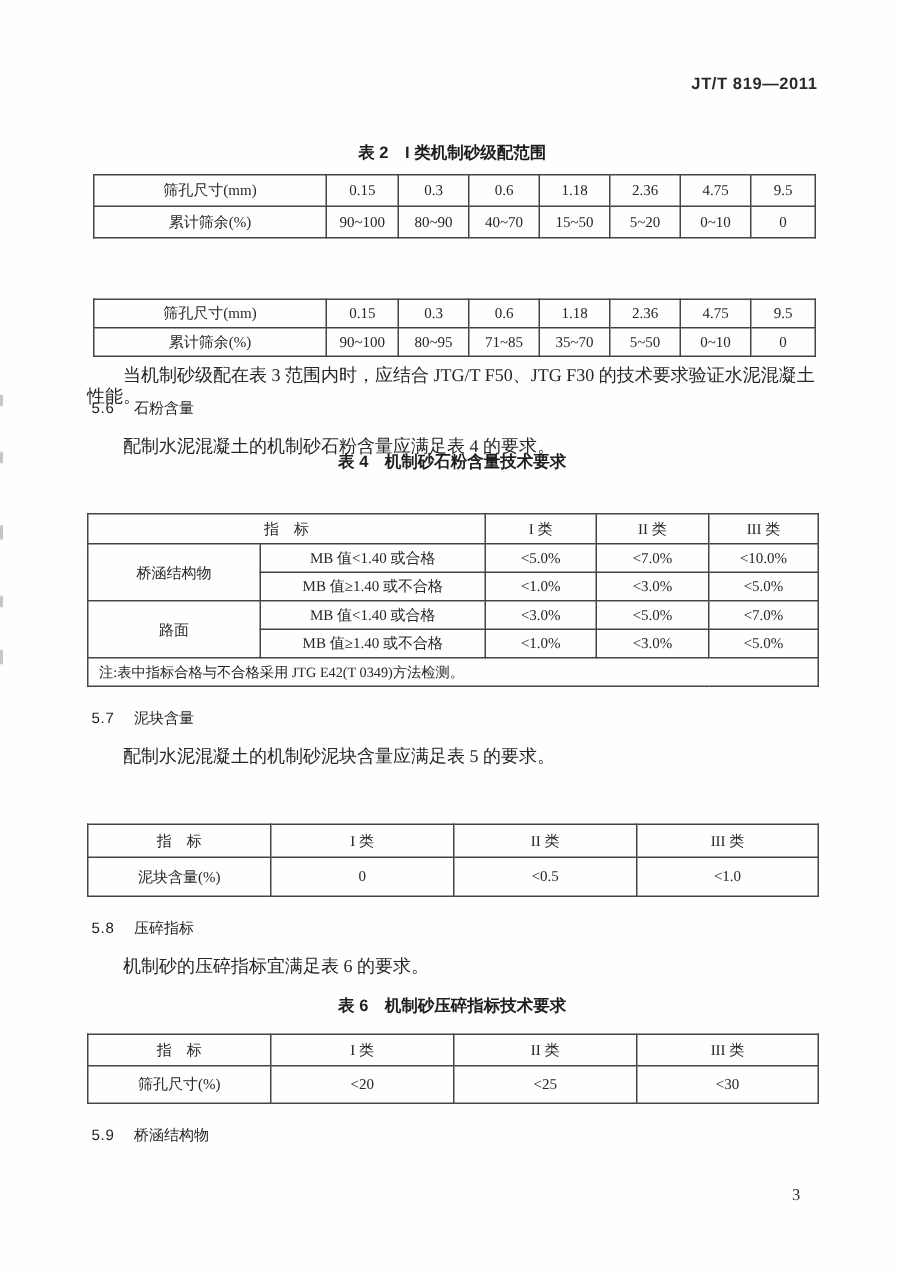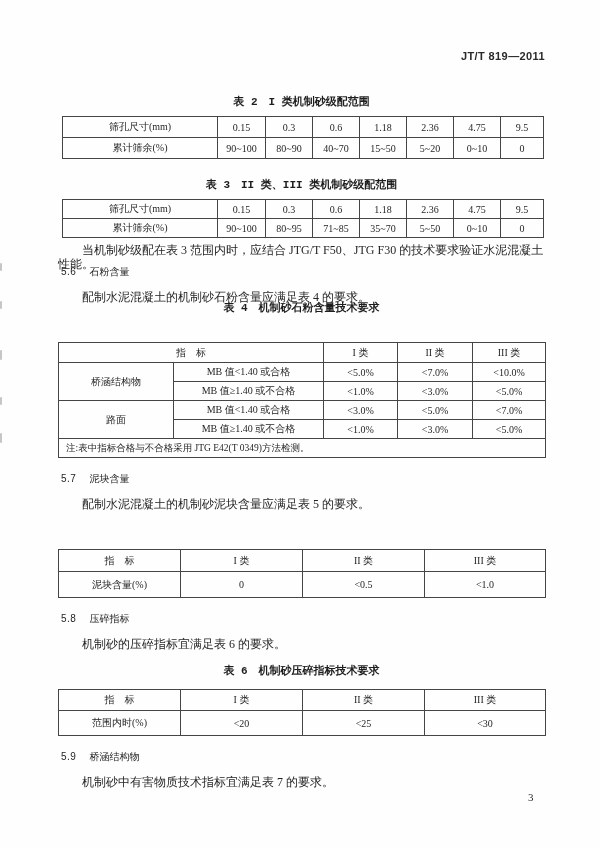--- a/index.html
+++ b/index.html
@@ -13,21 +13,21 @@
     overflow:hidden;
   }
   .doc-code {
     position:absolute; top:50px; right:55px;
     font-family:"Liberation Sans","DejaVu Sans",sans-serif;
     font-weight:600; font-size:11px; letter-spacing:.4px; color:#2a2a2a;
   }
   .tbl-title {
     position:absolute; left:58px; width:487px;
     text-align:center;
-    font-family:Liberation Mono, monospace;
+    font-family:Liberation Sans, sans-serif;
     font-weight:bold; font-size:11px; color:#1e1e1e;
   }
   .sec-head {
     position:absolute; left:61px;
     font-family:"Liberation Sans","DejaVu Sans",sans-serif;
     font-weight:normal; font-size:10px; color:#1e1e1e;
   }
   .sec-head .num { margin-right:13px; letter-spacing:.5px; }
   .para {
     position:absolute; left:58px; width:488px;
@@ -100,21 +100,20 @@
       <td>80~90</td>
       <td>40~70</td>
       <td>15~50</td>
       <td>5~20</td>
       <td>0~10</td>
       <td>0</td>
     </tr>
   </tbody>
     </table>
 
-  <div class="tbl-title" style="top:177px">表 3　II 类、III 类机制砂级配范围</div>
   <table class="t-grad t-grad3" style="top:199px">
     <colgroup>
         <col style="width:155px">
         <col style="width:48px">
         <col style="width:47px">
         <col style="width:47px">
         <col style="width:47px">
         <col style="width:47px">
         <col style="width:47px">
         <col style="width:43px">
@@ -240,28 +239,27 @@
         <col style="width:121px">
       </colgroup>
     <tbody>
         <tr class="hdr">
       <td>指　标</td>
       <td>I 类</td>
       <td>II 类</td>
       <td>III 类</td>
     </tr>
     <tr class="data">
-      <td>范围内时(%)</td>
+      <td>筛孔尺寸(%)</td>
       <td>&lt;20</td>
       <td>&lt;25</td>
       <td>&lt;30</td>
     </tr>
   </tbody>
     </table>
 
   <div class="sec-head" style="top:750px">
     <span class="num">5.9</span><span>桥涵结构物</span>
   </div>
-  <div class="para" style="top:775px">机制砂中有害物质技术指标宜满足表 7 的要求。</div>
 
   <div class="pagenum">3</div>
 
 </div>
 
 </body></html>

